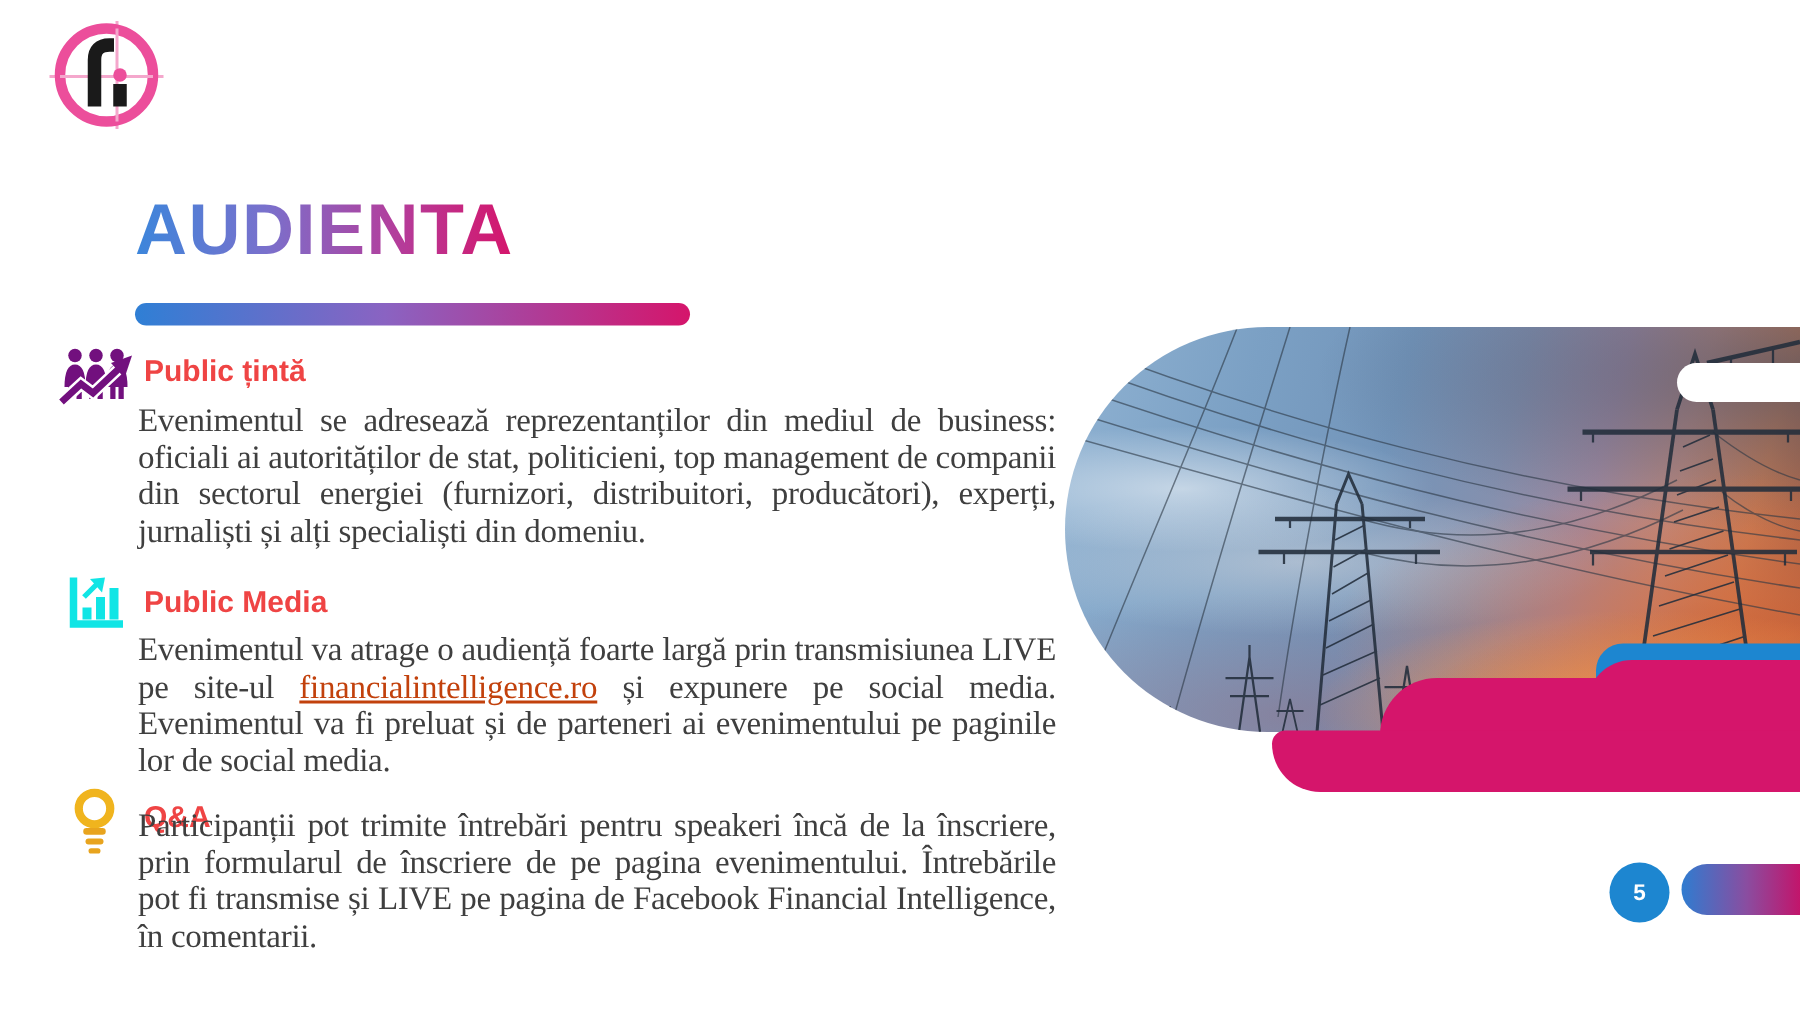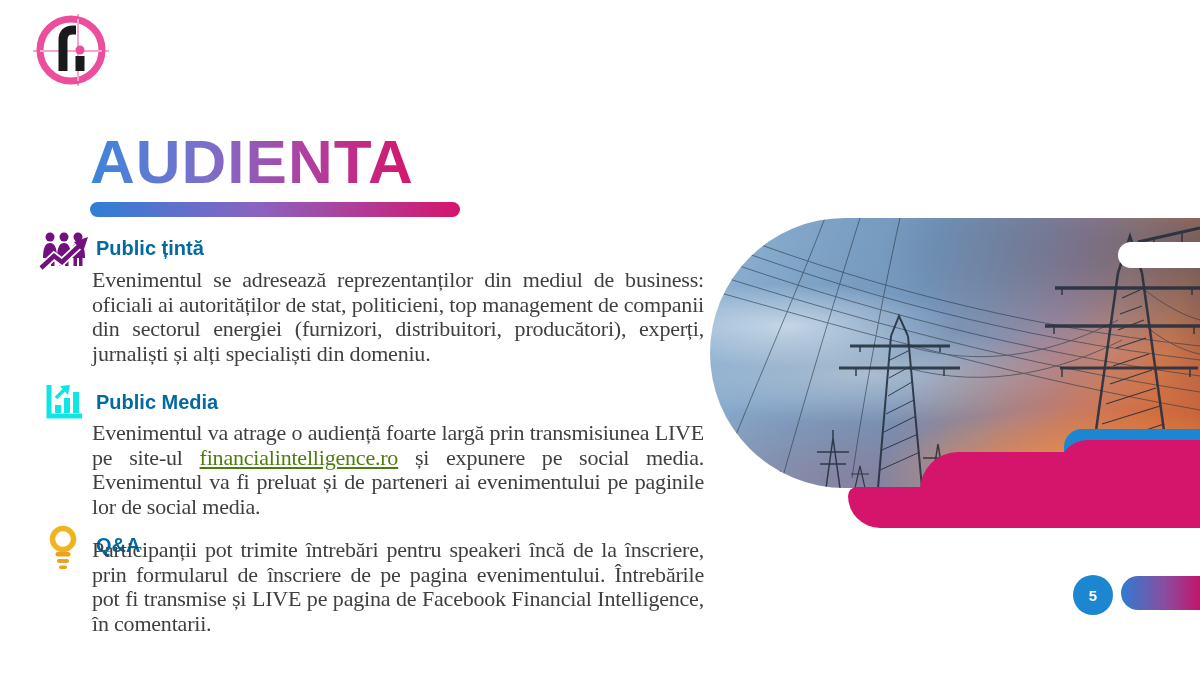--- a/index.html
+++ b/index.html
@@ -5,31 +5,31 @@
   * { margin:0; padding:0; box-sizing:border-box; }
   html,body { width:1200px; height:675px; background:#ffffff; overflow:hidden;
               font-family:"Liberation Sans", sans-serif; position:relative; }
 
   .abs { position:absolute; }
 
   
   .logo { left:30px; top:12px; width:82px; height:76px; }
 
   
-  .title { left:90px; top:126px; font-size:62px; font-weight:bold; letter-spacing:1px;
+  .title { left:90px; top:126px; font-size:48px; font-weight:bold; letter-spacing:1px;
            background:linear-gradient(90deg,#3c86db 0%, #7a70cc 35%, #b23f9d 68%, #d5156b 100%);
            -webkit-background-clip:text; background-clip:text; color:transparent; }
   .title-bar { left:90px; top:202px; width:370px; height:15px; border-radius:8px;
                background:linear-gradient(90deg,#2f7fd5 0%, #8a63c2 45%, #d5156b 100%); }
 
   
-  .sec-heading { font-size:20px; font-weight:bold; color:#0369a1; }
+  .sec-heading { font-size:20px; font-weight:bold; color:#ef4444; }
   .sec-body { width:612px; font-size:22px; line-height:24.5px; color:#3f3f3f;
               text-align:justify; letter-spacing:-0.2px;font-family:Liberation Serif, serif; }
-  .sec-body a { color:#4d7c0f; text-decoration:underline;margin-top:46px; }
+  .sec-body a { color:#c2410c; text-decoration:underline;margin-top:46px; }
 
   .icon1 { left:38px; top:231px; width:52px; height:42px; }
   .h1s   { left:96px; top:237px; }
   .p1    { left:92px; top:268px; }
 
   .icon2 { left:44px; top:383px; width:40px; height:38px; }
   .h2s   { left:96px; top:391px; }
   .p2    { left:92px; top:421px; }
 
   .icon3 { left:46px; top:525px; width:34px; height:46px; }

